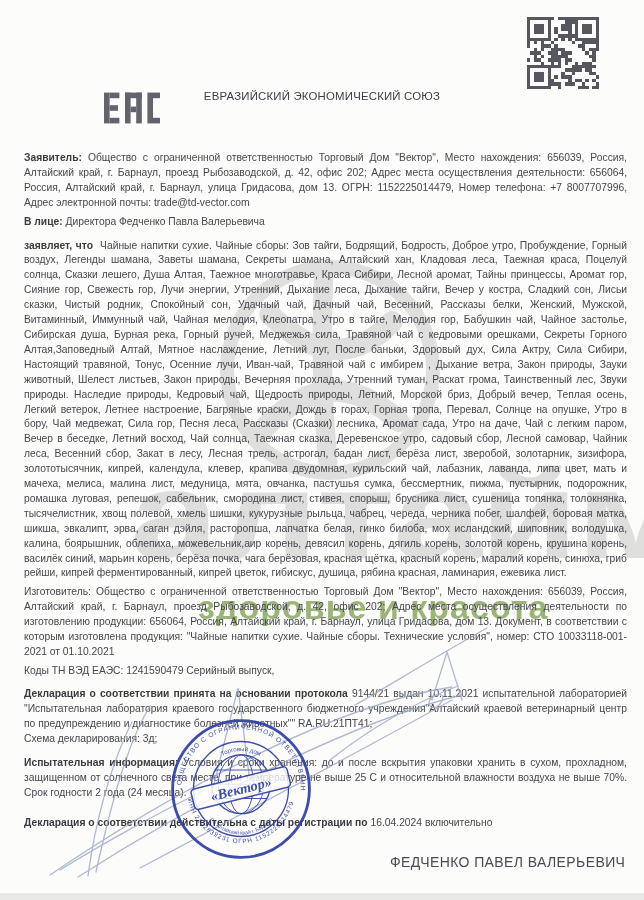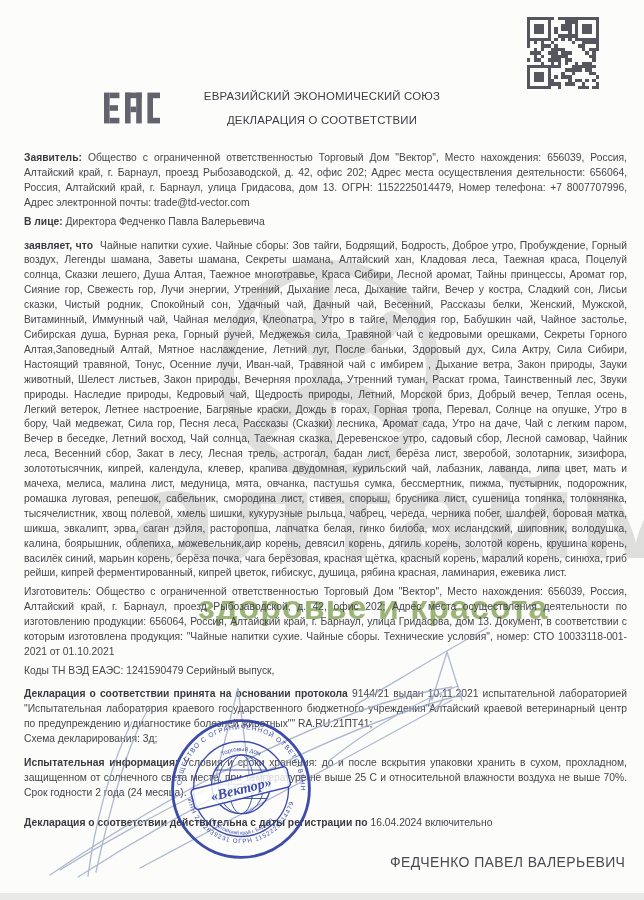--- a/index.html
+++ b/index.html
@@ -59,21 +59,20 @@
       <rect x="30" y="0" width="24" height="8"></rect>
         <rect x="30" y="0" width="8" height="44"></rect>
       <rect x="46" y="0" width="8" height="44"></rect>
         <rect x="38" y="20" width="8" height="8"></rect>
       <rect x="62" y="0" width="8" height="44"></rect>
         <rect x="70" y="0" width="10" height="8"></rect>
       <rect x="70" y="36" width="10" height="8"></rect>
     </g>
   </svg>
   <div id="title1" class="title-line">ЕВРАЗИЙСКИЙ ЭКОНОМИЧЕСКИЙ СОЮЗ</div>
-  <div id="title2" class="title-line">ДЕКЛАРАЦИЯ О СООТВЕТСТВИИ</div>
   <div id="qr"><svg width="72" height="72" viewBox="0 0 21 21" shape-rendering="crispEdges">
         <rect x="0" y="0" width="7" height="7" fill="#56565f"></rect>
         <rect x="1" y="1" width="5" height="5" fill="#fcfcfb"></rect>
         <rect x="2" y="2" width="3" height="3" fill="#56565f"></rect>
         <rect x="14" y="0" width="7" height="7" fill="#56565f"></rect>
         <rect x="15" y="1" width="5" height="5" fill="#fcfcfb"></rect>
         <rect x="16" y="2" width="3" height="3" fill="#56565f"></rect>
         <rect x="0" y="14" width="7" height="7" fill="#56565f"></rect>
         <rect x="1" y="15" width="5" height="5" fill="#fcfcfb"></rect>
         <rect x="2" y="16" width="3" height="3" fill="#56565f"></rect>

